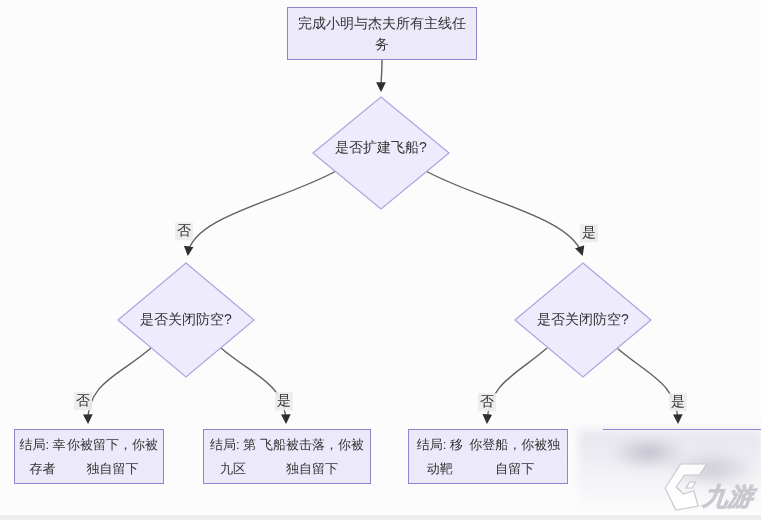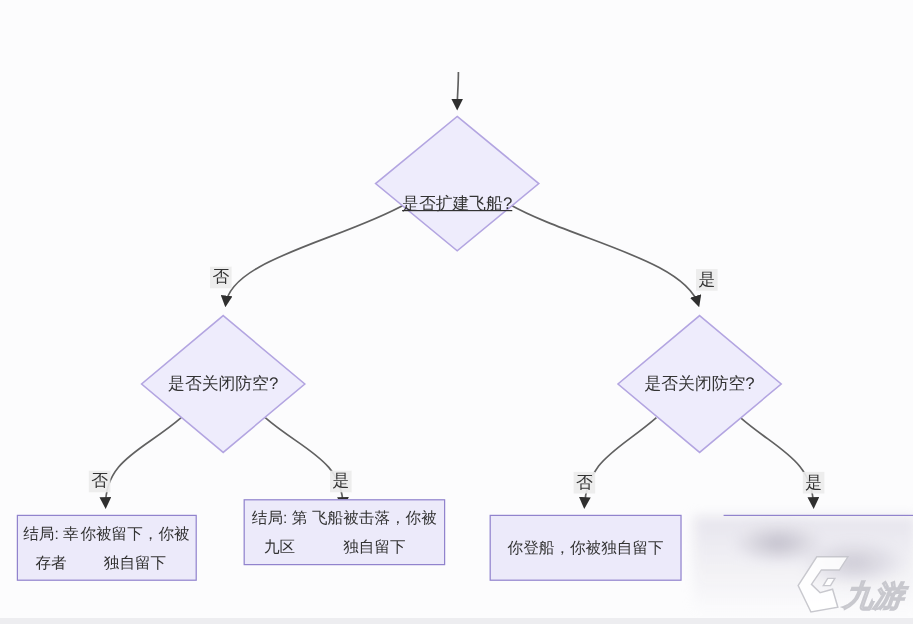--- a/index.html
+++ b/index.html
@@ -65,41 +65,45 @@
     <path d="M151,348 C120,375 87,383 88,422" fill="none" stroke="#616161" stroke-width="1.4" marker-end="url(#arrow)"></path>
     <path d="M221,348 C252,375 285,383 286,422" fill="none" stroke="#616161" stroke-width="1.4" marker-end="url(#arrow)"></path>
     <path d="M547,348 C516,375 489,383 487,422" fill="none" stroke="#616161" stroke-width="1.4" marker-end="url(#arrow)"></path>
     <path d="M617,348 C648,375 677,383 678,422" fill="none" stroke="#616161" stroke-width="1.4" marker-end="url(#arrow)"></path>
 
     <polygon points="381,97 449,153 381,209 313,153" fill="#eeecfc" stroke="#b3a5e1" stroke-width="1.3"></polygon>
     <polygon points="186,263 254,320 186,377 118,320" fill="#eeecfc" stroke="#b3a5e1" stroke-width="1.3"></polygon>
     <polygon points="583,263 651,320 583,377 515,320" fill="#eeecfc" stroke="#b3a5e1" stroke-width="1.3"></polygon>
   </svg>
 
+  <div class="node start-node" style="left:287px;top:7px;width:190px;height:53px;">
+    <span>完成小明与杰夫所有主线任务</span>
+  </div>
 
-  <div class="diamond-label" style="left:381px;top:170px;text-decoration:underline;">是否扩建飞船?</div>
+  <div class="diamond-label" style="left:381px;top:148px;">是否扩建飞船?</div>
   <div class="diamond-label" style="left:186px;top:320px;">是否关闭防空?</div>
   <div class="diamond-label" style="left:583px;top:320px;">是否关闭防空?</div>
 
   <span class="branch-label" style="left:184px;top:231px;">否</span>
   <span class="branch-label" style="left:589px;top:233px;">是</span>
   <span class="branch-label" style="left:83px;top:401px;">否</span>
   <span class="branch-label" style="left:284px;top:401px;">是</span>
   <span class="branch-label" style="left:487px;top:402px;">否</span>
   <span class="branch-label" style="left:678px;top:402px;">是</span>
 
   <div class="node end-node" style="left:14px;top:429px;width:150px;height:55px;">
     <div>结局: 幸存者</div>
     <div>你被留下，你被独自留下</div>
   </div>
-  <div class="node end-node" style="left:203px;top:416px;width:168px;height:55px;">
+  <div class="node end-node" style="left:203px;top:429px;width:168px;height:55px;">
     <div>结局: 第九区</div>
     <div>飞船被击落，你被独自留下</div>
   </div>
   <div class="node end-node" style="left:408px;top:429px;width:160px;height:55px;">
+    <div>结局: 移动靶</div>
     <div>你登船，你被独自留下</div>
   </div>
 
   <div class="blur-region"></div>
   <div class="blurred-box-topline"></div>
 
   <div class="bottom-strip"></div>
 
   <svg class="watermark" width="118" height="58" viewBox="0 0 118 58">
     <path d="M56,4 L30,4 L17,28 L30,50 L52,46 L46,31 L36,34 L28,27 L35,15 L50,15 Z

